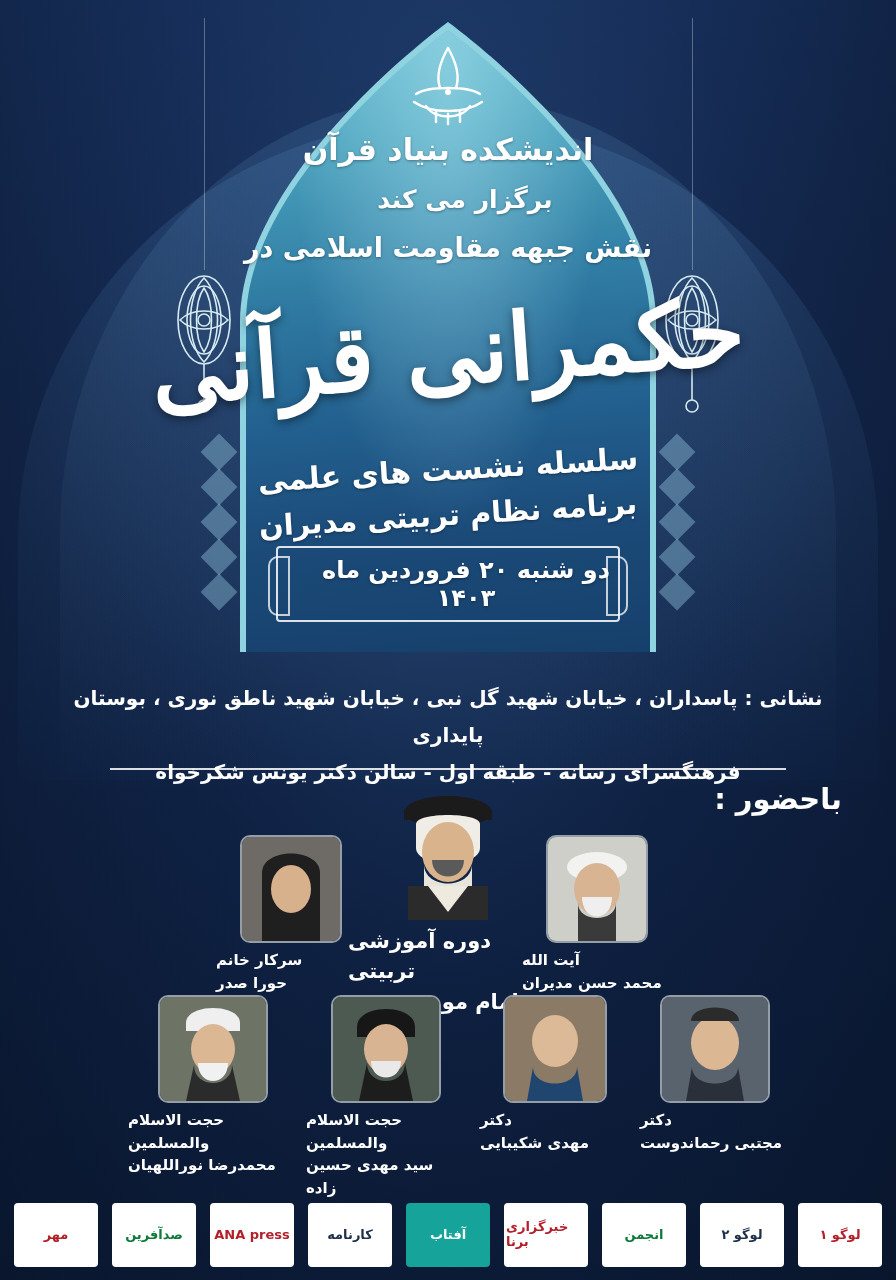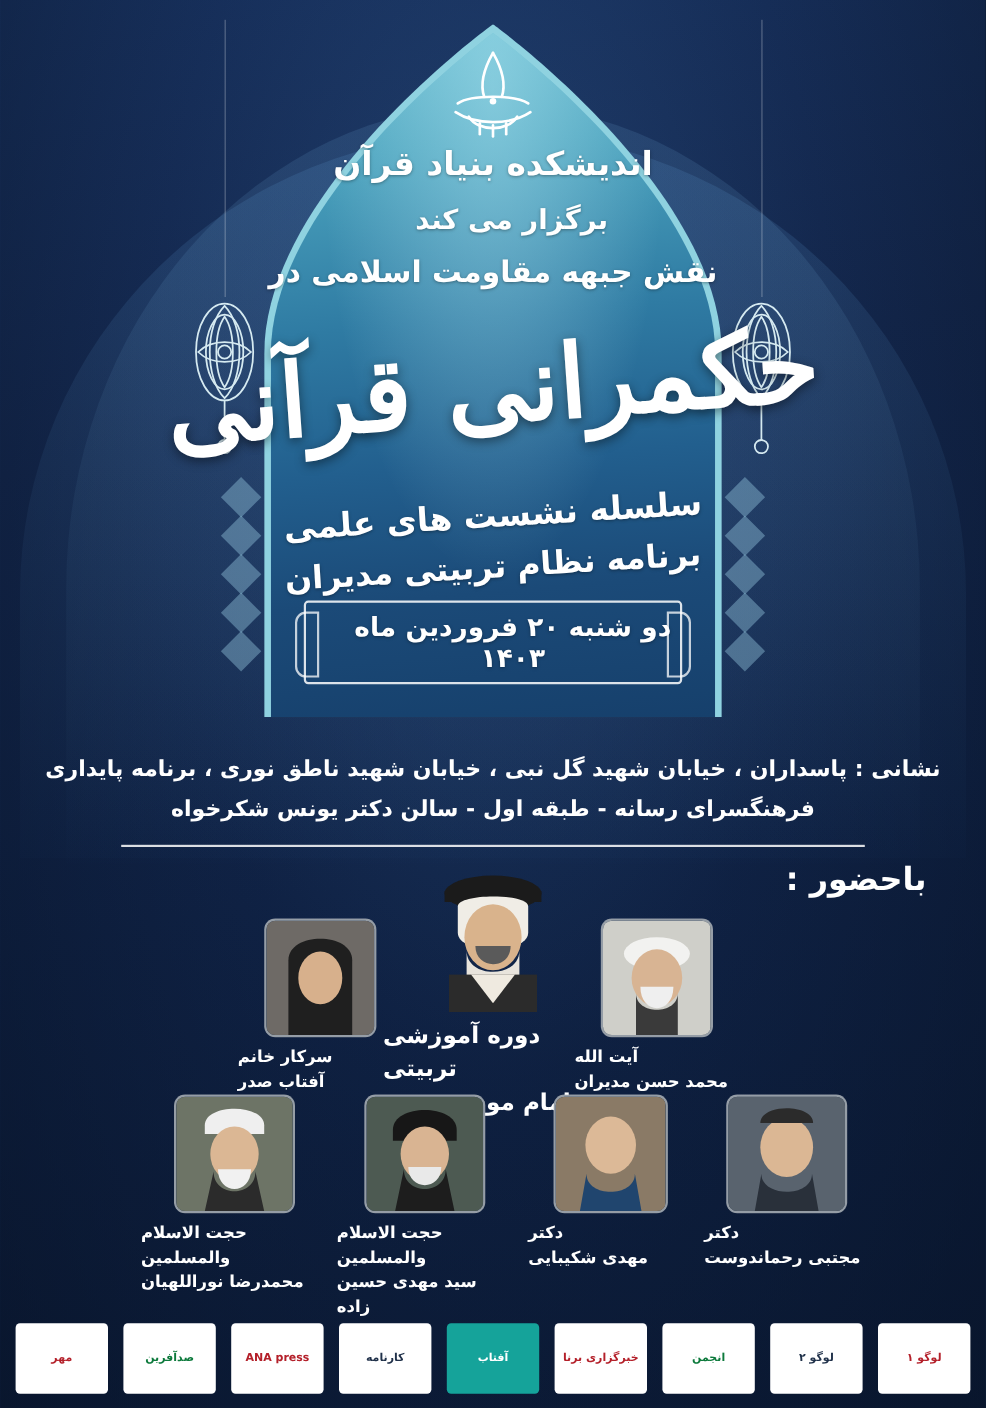--- a/index.html
+++ b/index.html
@@ -262,21 +262,21 @@
     align-items: center;
   }
   .logo-box {
     width: 84px;
     height: 64px;
     background: #ffffff;
     border-radius: 4px;
     display: flex;
     align-items: center;
     justify-content: center;
-    font-size: 10px;
+    font-size: 13px;
     color: #20314a;
     text-align: left;
     line-height: 1.15;
     padding: 2px;
     box-sizing: border-box;
     overflow: hidden;
     font-weight: bold;
   }
   .logo-box.teal { background: #15a39a; color: #ffffff; }
   .logo-box.green-text { color: #0d7a3c; }
@@ -362,21 +362,21 @@
   <div class="arch-text line-3">نقش جبهه مقاومت اسلامی در</div>
   <div class="arch-text title-main">حکمرانی قرآنی</div>
   <div class="arch-text sub-1">سلسله نشست های علمی</div>
   <div class="arch-text sub-2">برنامه نظام تربیتی مدیران</div>
 
   <div class="date-frame">
     <div class="date-text date-l1">دو شنبه ۲۰ فروردین ماه ۱۴۰۳</div>
   </div>
 
   <div class="address">
-    <div>نشانی :  پاسداران ، خیابان شهید گل نبی ، خیابان شهید ناطق نوری ، برنامه پایداری</div>
+    <div>نشانی :  پاسداران ، خیابان شهید گل نبی ، خیابان شهید ناطق نوری ، بوستان پایداری</div>
     <div>فرهنگسرای رسانه - طبقه اول - سالن  دکتر یونس شکرخواه</div>
   </div>
 
   <div class="divider"></div>
 
   <div class="attend-label">باحضور :</div>
 
   <div class="person center-person" style="top:790px; left:50%; transform:translateX(-50%); width:200px;">
     <div class="photo" style="width:120px;height:130px;margin:0 auto;border:none;background:transparent;">
       <svg class="face" viewBox="0 0 120 130">
@@ -415,21 +415,21 @@
   <div class="person" style="top:835px; left:216px; width:150px;">
     <div class="photo" style="width:98px;height:104px;margin:0 auto;">
       <svg class="face" viewBox="0 0 98 104">
         <rect width="98" height="104" fill="#6e6a66"></rect>
         <path d="M20 36 C20 10 78 10 78 36 L78 104 L20 104 Z" fill="#1f1f1f"></path>
         <ellipse cx="49" cy="52" rx="20" ry="24" fill="#d7b08c"></ellipse>
       </svg>
     </div>
     <div class="p-name">
       <div>سرکار خانم</div>
-      <div>آفتاب صدر</div>
+      <div>حورا صدر</div>
     </div>
   </div>
 
   <div class="person" style="top:995px; right:106px; width:150px;">
     <div class="photo" style="width:106px;height:104px;margin:0 auto;">
       <svg class="face" viewBox="0 0 106 104">
         <rect width="106" height="104" fill="#59636e"></rect>
         <ellipse cx="53" cy="46" rx="24" ry="27" fill="#dbb794"></ellipse>
         <path d="M29 24 C29 6 77 6 77 24 Z" fill="#2b2b2b"></path>
         <path d="M30 70 C30 92 76 92 76 70 L82 104 L24 104 Z" fill="#29303a"></path>

